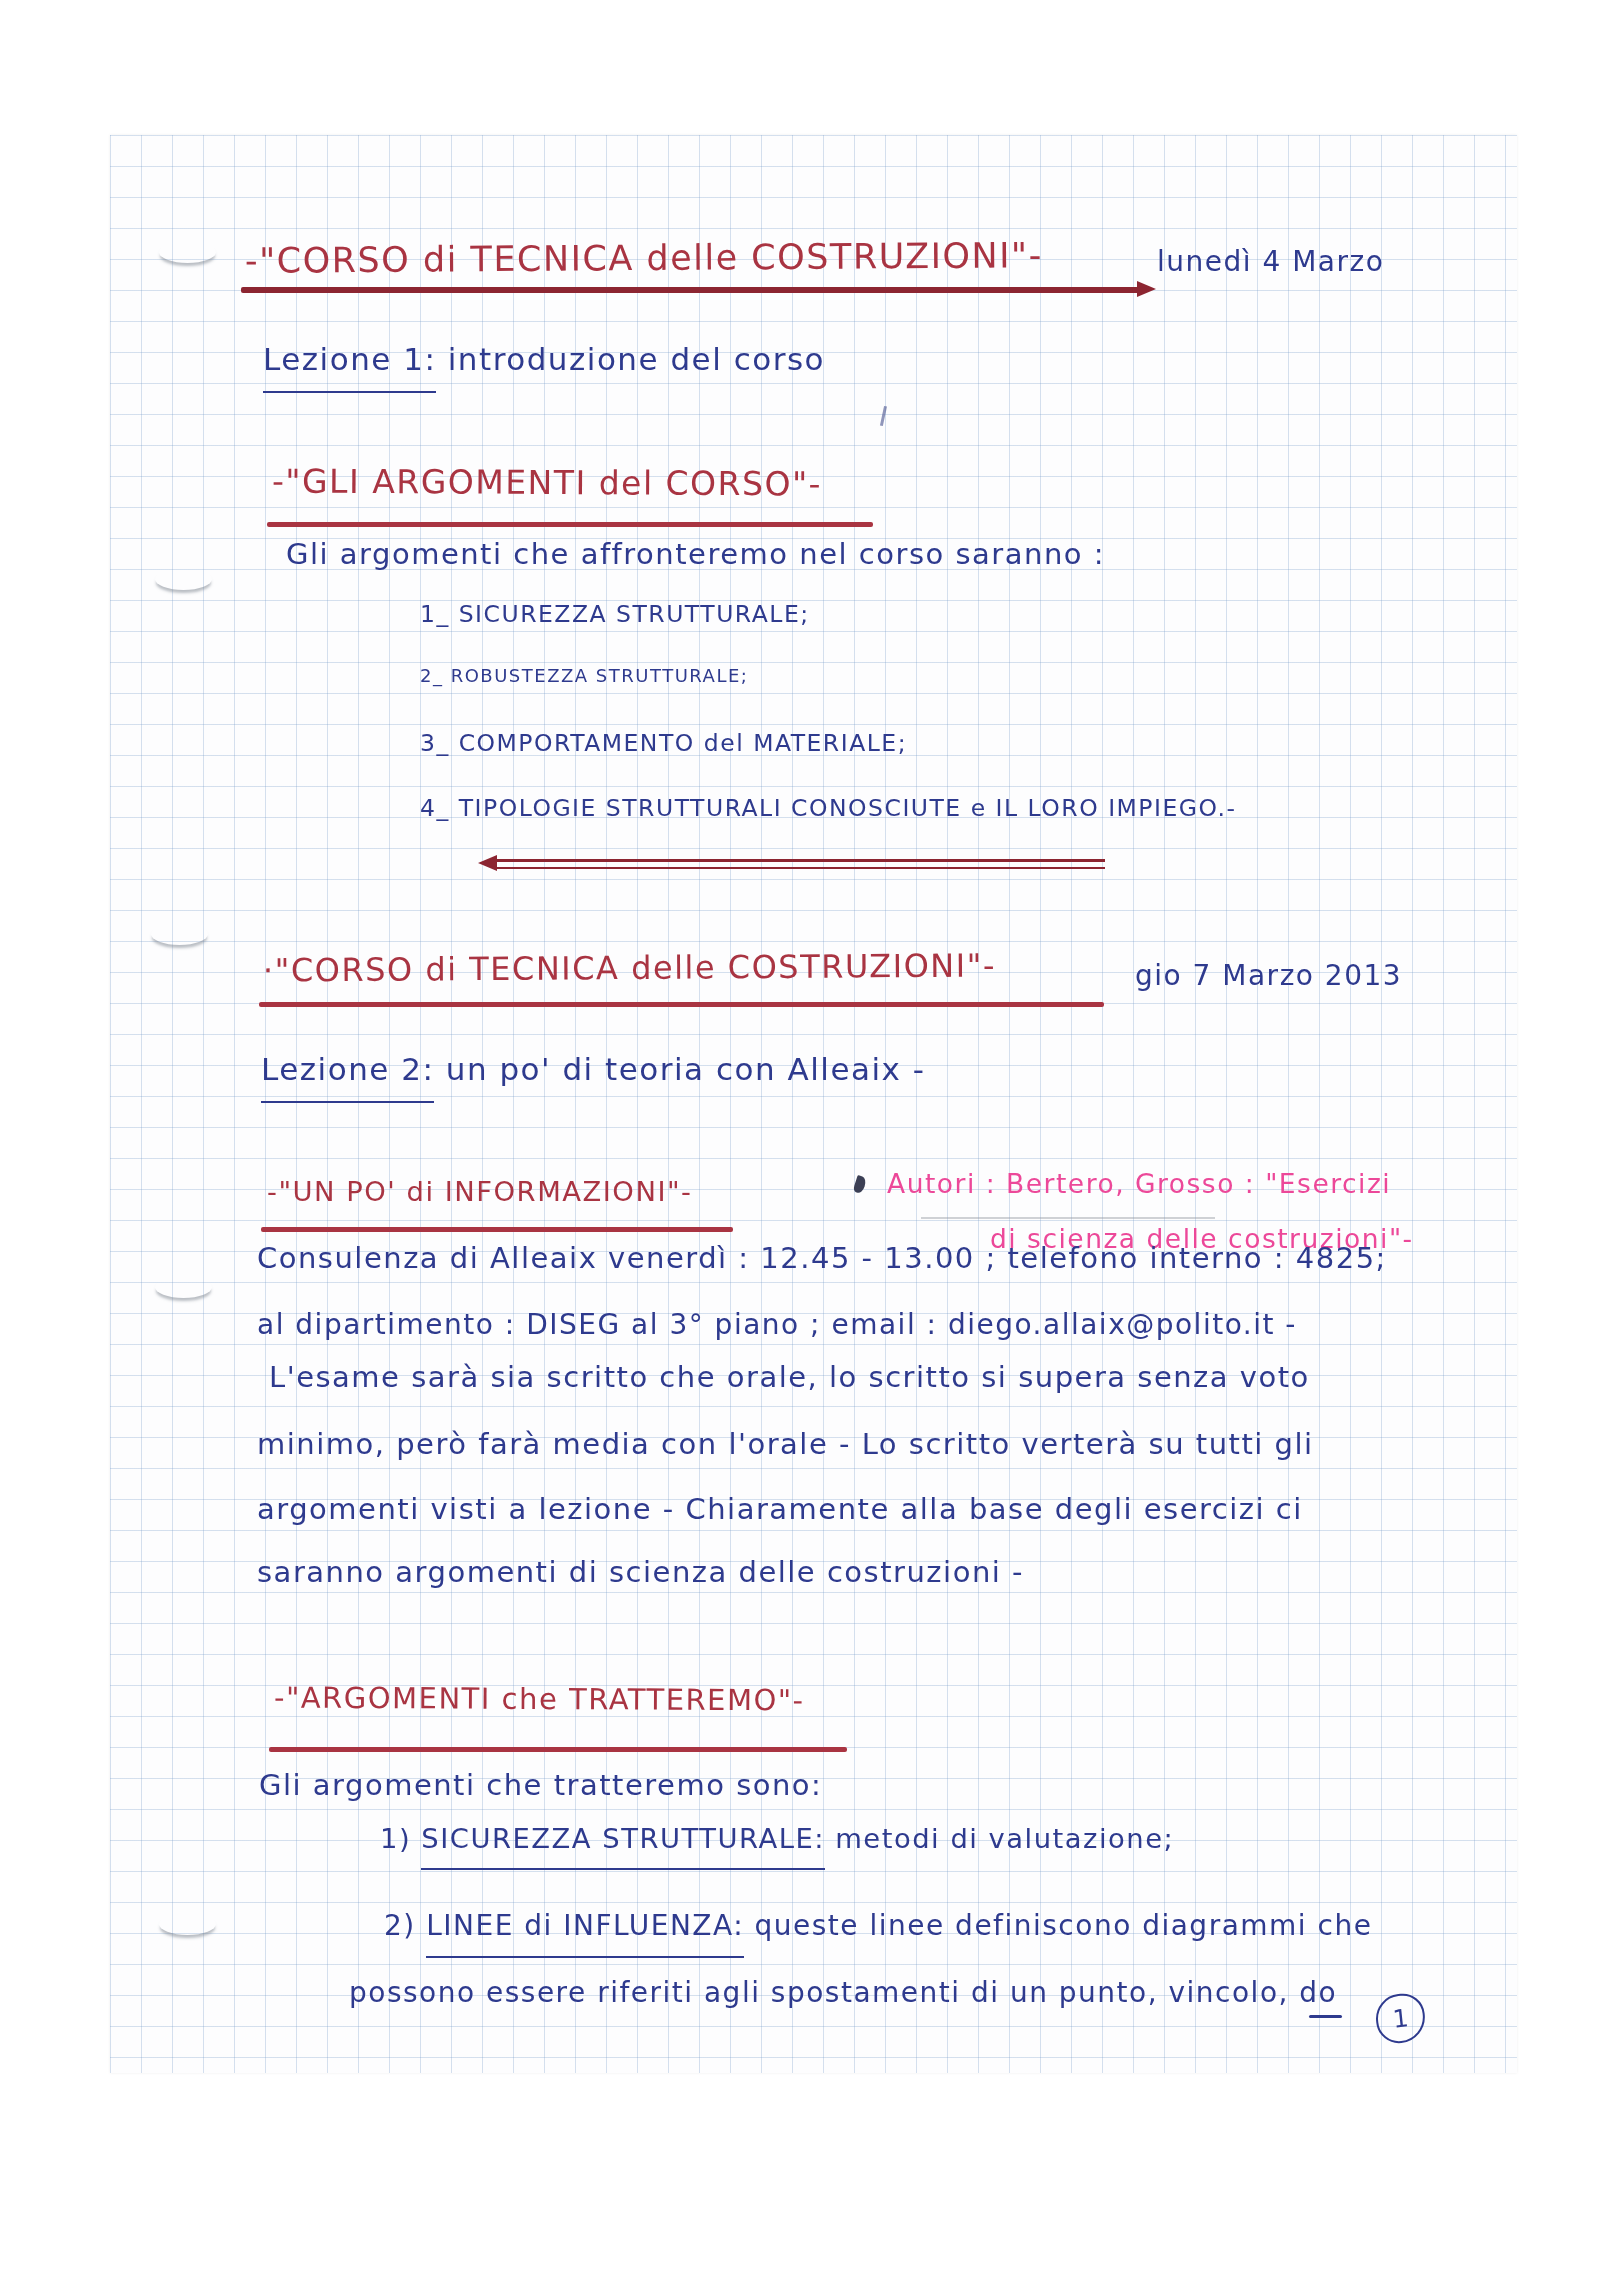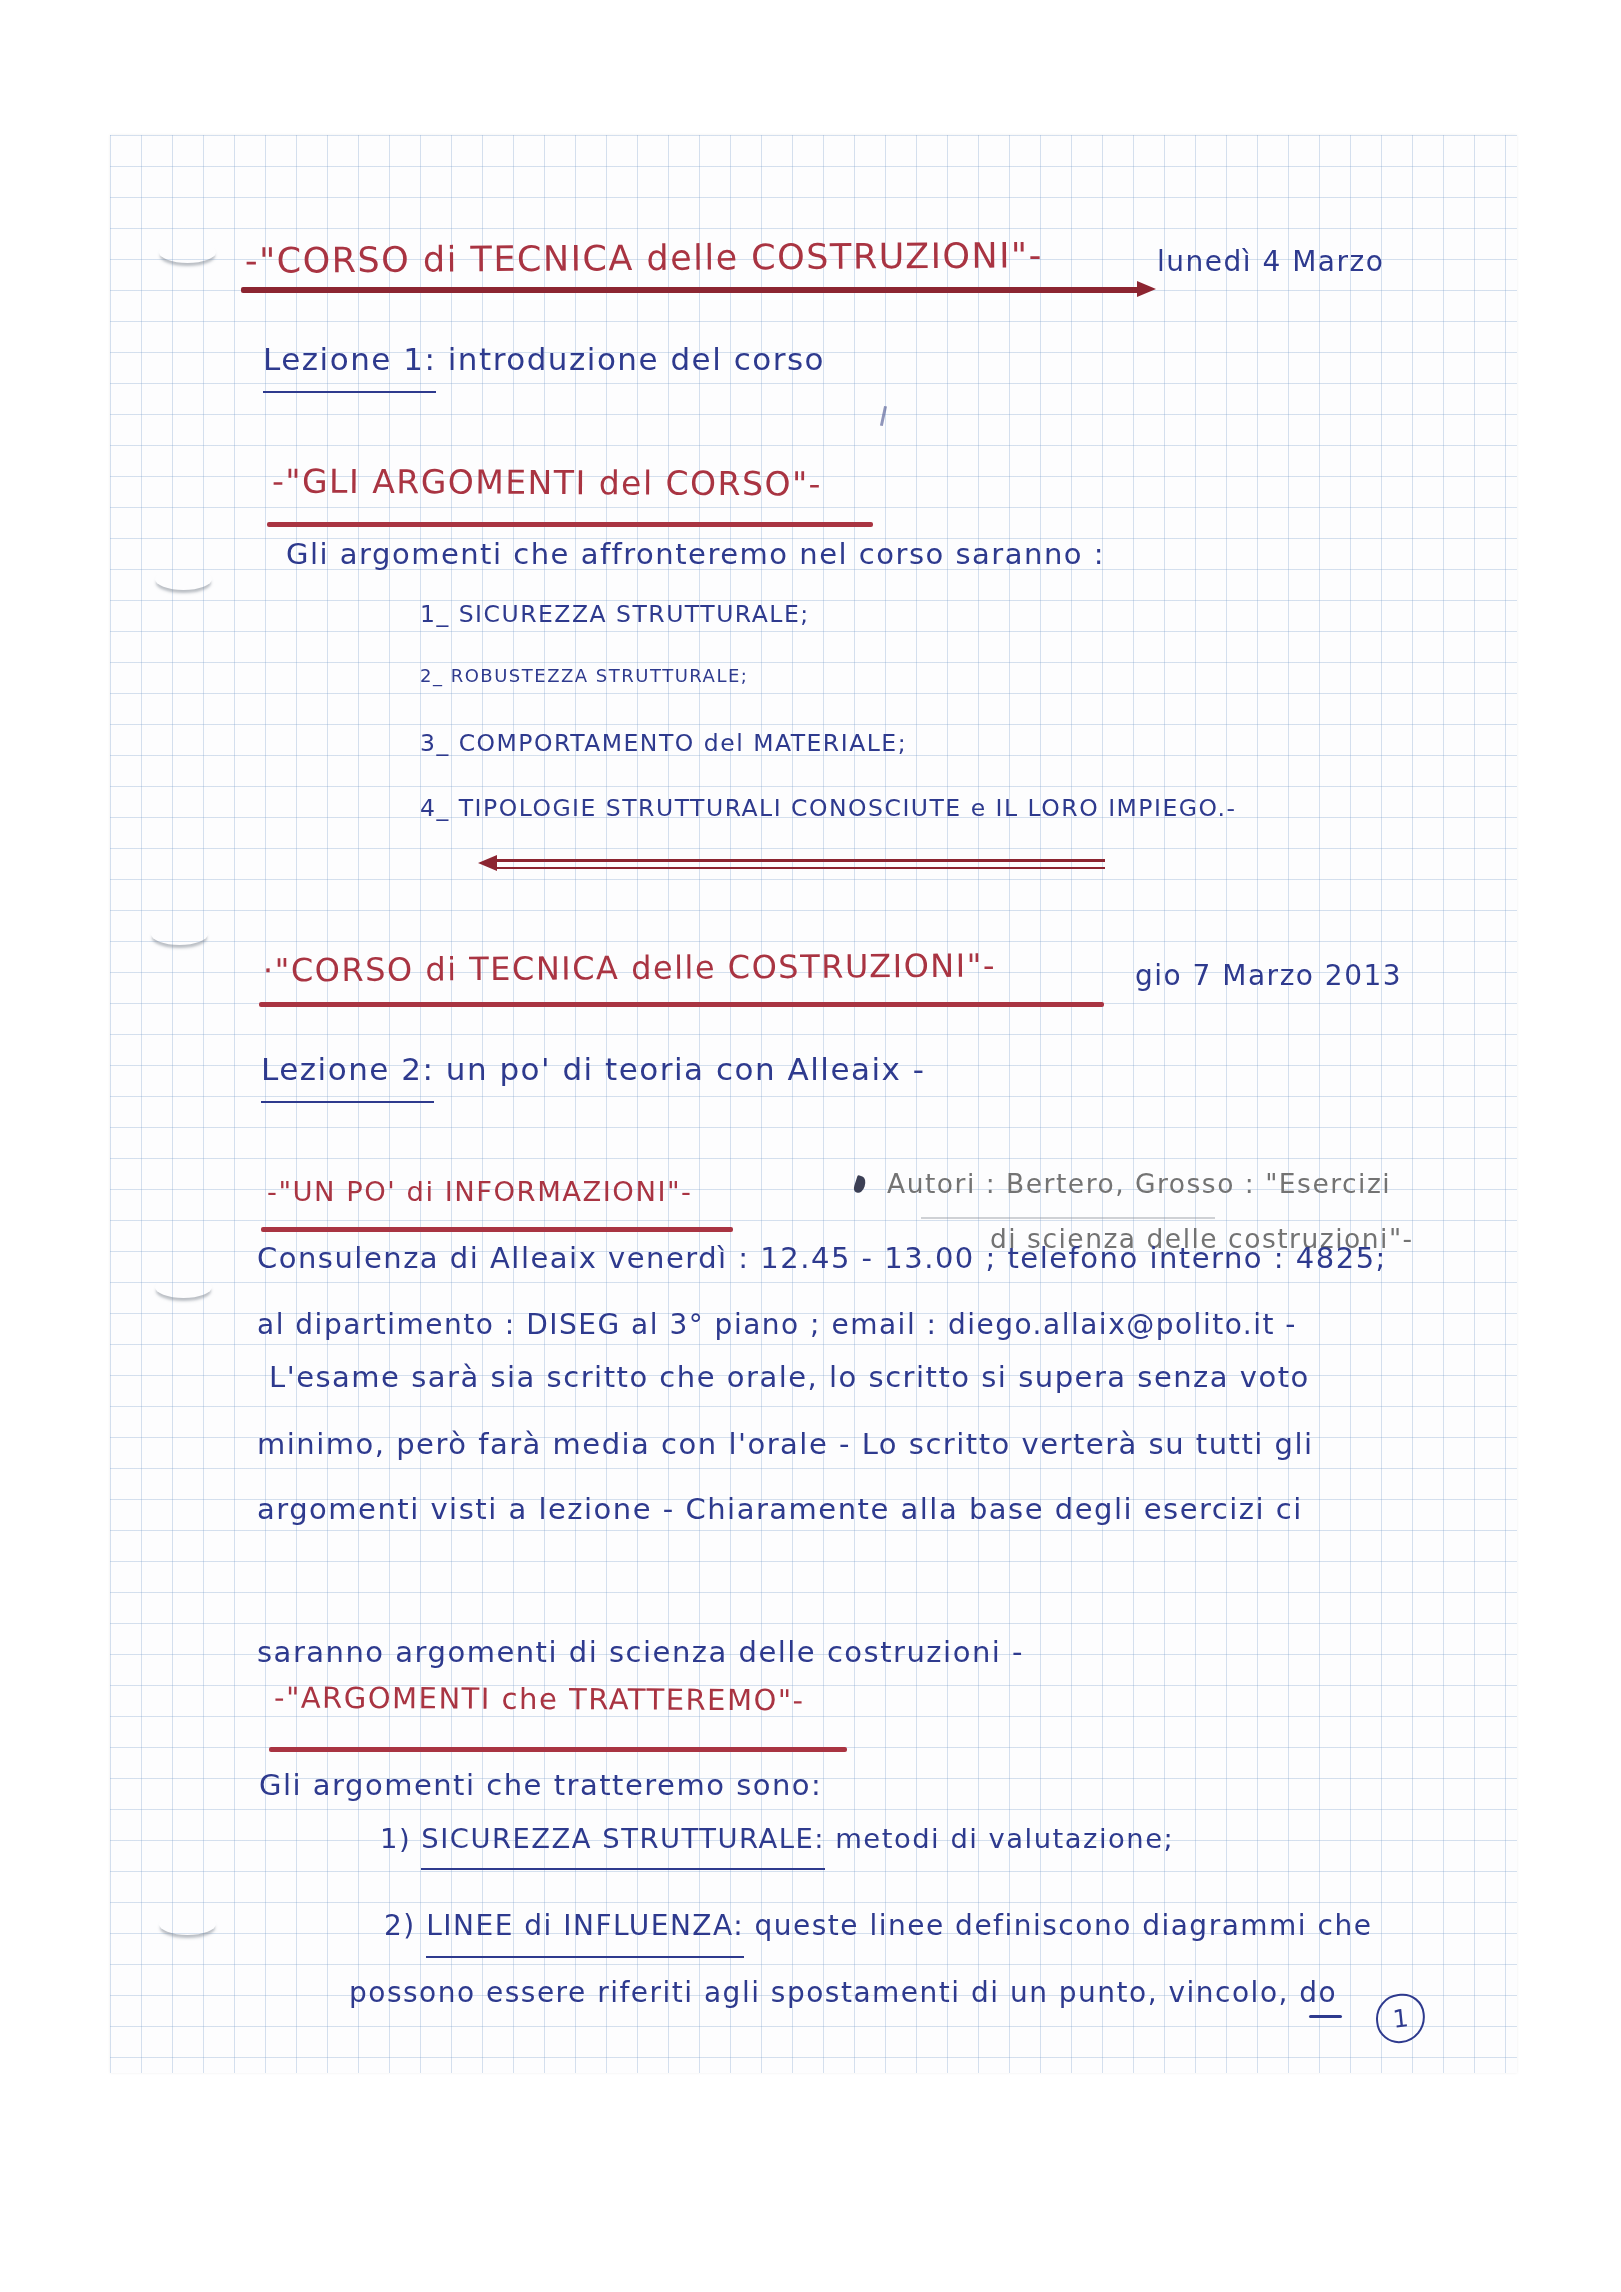--- a/index.html
+++ b/index.html
@@ -8,21 +8,21 @@
   .paper{position:absolute;left:110px;top:135px;width:1407px;height:1938px;
          background-color:#fdfdfe;
          background-image:
            linear-gradient(to right, rgba(128,162,206,0.33) 1.5px, transparent 1.5px),
            linear-gradient(to bottom, rgba(128,162,206,0.33) 1.5px, transparent 1.5px);
          background-size:31px 31px;
          box-shadow:0 0 2.9px rgba(0,0,0,0.07);}
   .abs{position:absolute;white-space:nowrap;}
   .blue{color:#2e3a8e;}
   .red{color:#a93442;}
-  .pencil{color:#737373;}
+  .pencil{color:#ec4899;}
   .hand{letter-spacing:1.5px;}
   .caps{letter-spacing:1.5px;}
   .uline{position:absolute;background:#a93442;border-radius:2px;}
   .uline-dark{position:absolute;background:#8c2531;border-radius:2px;}
   .ul-blue{border-bottom:2.9px solid #2e3a8e;padding-bottom:14px;}
   .arrow-right{position:absolute;width:0;height:0;
      border-top:8.8px solid transparent;border-bottom:8.8px solid transparent;
      border-left:19.6px solid #8c2531;}
   .arrow-left{position:absolute;width:0;height:0;
      border-top:8.8px solid transparent;border-bottom:8.8px solid transparent;
@@ -92,21 +92,21 @@
 
   <div class="abs pencil hand" style="left:887px;top:1168px;font-size:26.5px;">Autori : Bertero, Grosso : "Esercizi</div>
   <div class="pencil-rule" style="left:921px;top:1217px;width:294px;"></div>
   <div class="abs pencil hand" style="left:990px;top:1223px;font-size:26.5px;">di scienza delle costruzioni"-</div>
 
   <div class="abs blue hand" style="left:257px;top:1241px;font-size:29px;">Consulenza di Alleaix venerdì : 12.45 - 13.00 ; telefono interno : 4825;</div>
   <div class="abs blue hand" style="left:257px;top:1308px;font-size:28px;">al dipartimento : DISEG al 3° piano ; email : diego.allaix@polito.it -</div>
   <div class="abs blue hand" style="left:257px;top:1360px;font-size:29px;margin-left:12px;">L'esame sarà sia scritto che orale, lo scritto si supera senza voto</div>
   <div class="abs blue hand" style="left:257px;top:1427px;font-size:29px;">minimo, però farà media con l'orale - Lo scritto verterà su tutti gli</div>
   <div class="abs blue hand" style="left:257px;top:1492px;font-size:29px;">argomenti visti a lezione - Chiaramente alla base degli esercizi ci</div>
-  <div class="abs blue hand" style="left:257px;top:1635px;font-size:29px;">saranno argomenti di scienza delle costruzioni -</div>
+  <div class="abs blue hand" style="left:257px;top:1555px;font-size:29px;">saranno argomenti di scienza delle costruzioni -</div>
 
   <div class="abs red hand tilt-b" style="left:274px;top:1682px;font-size:29px;">-"ARGOMENTI che TRATTEREMO"-</div>
   <div class="uline" style="left:269px;top:1747px;width:578px;height:4.9px;"></div>
 
   <div class="abs blue hand" style="left:259px;top:1768px;font-size:29px;">Gli argomenti che tratteremo sono:</div>
 
   <div class="abs blue hand" style="left:380px;top:1823px;font-size:27.4px;"><span>1) </span><span class="ul-blue">SICUREZZA STRUTTURALE:</span><span> metodi di valutazione;</span></div>
 
   <div class="abs blue hand" style="left:384px;top:1909px;font-size:28px;"><span>2) </span><span class="ul-blue">LINEE di INFLUENZA:</span><span> queste linee definiscono diagrammi che</span></div>
   <div class="abs blue hand" style="left:349px;top:1976px;font-size:28px;">possono essere riferiti agli spostamenti di un punto, vincolo, do</div>

